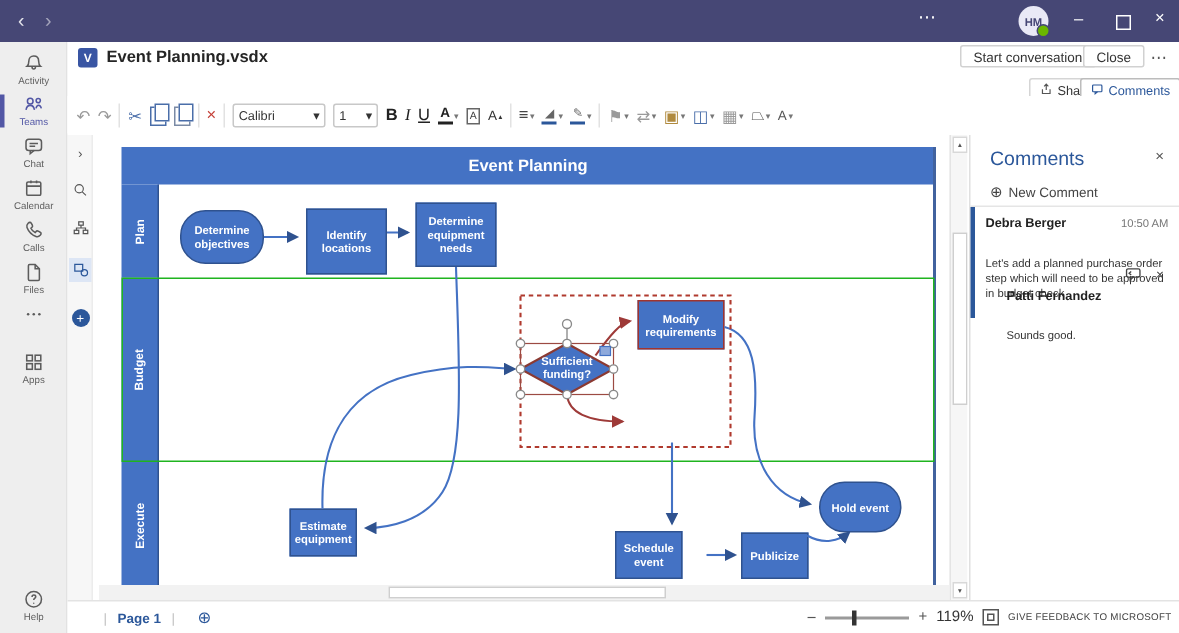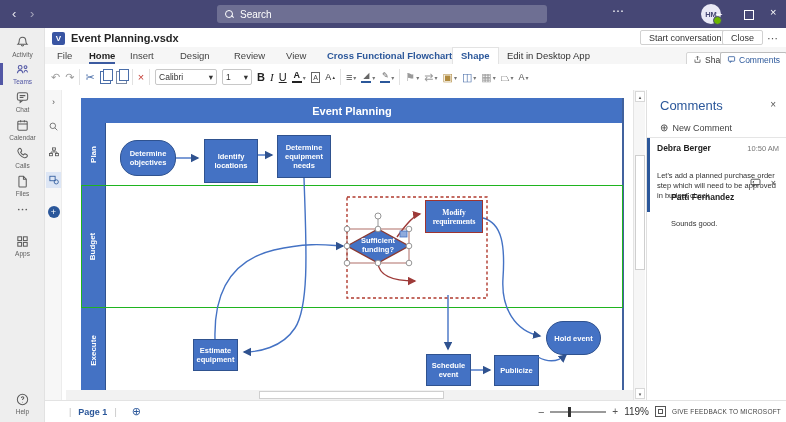--- a/index.html
+++ b/index.html
@@ -8,21 +8,21 @@
   .abs{position:absolute;}
   
   .topbar{left:0;top:0;width:786px;height:28px;background:#464775;color:#fff;}
   .navchev{top:6px;font-size:13px;color:rgba(255,255,255,.85);cursor:default;}
   .searchbox{left:217px;top:5px;width:330px;height:18px;background:rgba(255,255,255,.22);
      border-radius:3px;color:#fff;font-size:10px;display:flex;align-items:center;gap:6px;padding-left:8px;box-sizing:border-box;}
   .mag{position:relative;width:9px;height:9px;}
   .mag::before{content:"";position:absolute;left:0;top:0;width:6px;height:6px;border:1.2px solid #fff;border-radius:50%;}
   .mag::after{content:"";position:absolute;left:6px;top:6px;width:3px;height:1.2px;background:#fff;transform:rotate(45deg);}
   .topdots{top:4px;font-size:12px;color:#fff;letter-spacing:1px;}
-  .avatar{left:701px;top:4px;width:20px;height:20px;border-radius:50%;background:#e9e9f6;color:#464775;
+  .avatar{left:679px;top:4px;width:20px;height:20px;border-radius:50%;background:#e9e9f6;color:#464775;
      font-size:7.5px;font-weight:bold;display:flex;align-items:center;justify-content:center;}
   .presence{position:absolute;right:-1px;bottom:-1px;width:7px;height:7px;border-radius:50%;
      background:#6bb700;border:1.5px solid #464775;}
   .winbtn{top:8px;color:#fff;font-size:11px;line-height:11px;}
   .maxbox{top:10px;width:8px;height:8px;border:1px solid #fff;}
   
   .leftrail{left:0;top:28px;width:45px;height:394px;background:#eeeeee;border-right:1px solid #e2e2e2;box-sizing:border-box;}
   .railitem{position:absolute;left:0;width:45px;height:27px;display:flex;flex-direction:column;align-items:center;
      justify-content:center;color:#5c5c5c;gap:1px;}
   .railitem .lbl{font-size:6.5px;color:#616161;}
@@ -71,21 +71,21 @@
   .titleband{left:19px;top:8px;width:542px;height:25px;background:#4472c4;color:#fff;font-size:11px;font-weight:bold;
      display:flex;align-items:center;justify-content:center;}
   .lanestrip{left:19px;width:25px;background:#4472c4;border-right:1px solid #2f528f;box-sizing:border-box;}
   .lanelabel{position:absolute;left:0;top:0;width:100%;height:100%;display:flex;align-items:center;justify-content:center;}
   .lanelabel span{transform:rotate(-90deg);color:#fff;font-size:8px;font-weight:bold;white-space:nowrap;}
   .frameright{left:560px;top:8px;width:2px;height:294px;background:#41629e;}
   .greenrect{left:19px;top:95px;width:542px;height:123px;border:1.6px solid #1fb41f;box-sizing:border-box;z-index:4;pointer-events:none;}
   .node{position:absolute;background:#4472c4;border:1px solid #2f528f;color:#fff;display:flex;align-items:center;
      justify-content:center;text-align:center;font-size:7.5px;font-weight:600;line-height:1.2;box-sizing:border-box;
      padding:1px;z-index:3;}
-  .node.redborder{border:1.8px solid #a0342f;font-family:Liberation Serif, serif;}
+  .node.redborder{border:1.8px solid #a0342f;}
   .stadium{border-radius:17px;}
   .diamondlabel{position:absolute;left:288px;top:145px;width:56px;height:22px;display:flex;align-items:center;
      justify-content:center;text-align:center;color:#fff;font-size:7.5px;font-weight:600;line-height:1.15;z-index:6;}
   .fcsvg{position:absolute;left:0;top:0;z-index:5;pointer-events:none;}
   
   .vscroll{left:571px;top:0;width:12px;height:310px;background:#f6f6f6;border-left:1px solid #e4e4e4;box-sizing:border-box;}
   .sbbtn{position:absolute;left:1px;width:10px;height:11px;background:#fff;border:1px solid #d8d8d8;box-sizing:border-box;
      font-size:5px;color:#555;display:flex;align-items:center;justify-content:center;}
   .vthumb{position:absolute;left:1px;top:65px;width:10px;height:115px;background:#fff;border:1px solid #cfcfcf;box-sizing:border-box;}
   .hscroll{left:4px;top:300px;width:567px;height:10px;background:#f2f2f2;}
@@ -114,24 +114,20 @@
   .feedback{font-size:6.5px;color:#444;letter-spacing:.2px;}
 </style>
 </head>
 <body>
 
 <div id="app">
 
   <div class="abs topbar">
     <span class="abs navchev" style="left:12px">‹</span>
     <span class="abs navchev" style="left:30px;color:rgba(255,255,255,.5)">›</span>
-    <div class="abs searchbox">
-      <span class="mag"></span>
-      <span>Search</span>
-    </div>
     <span class="abs topdots" style="left:612px">⋯</span>
     <div class="abs avatar">
       <span>HM</span>
       <span class="presence"></span>
     </div>
     <span class="abs winbtn" style="left:716px">–</span>
     <span class="abs maxbox" style="left:744px"></span>
     <span class="abs winbtn" style="left:770px;top:7px">×</span>
   </div>
 
@@ -211,31 +207,20 @@
     </div>
     <span class="abs fname">Event Planning.vsdx</span>
     <div class="abs hdrbtn" style="left:595px;top:2px">
       <span>Start conversation</span>
     </div>
     <div class="abs hdrbtn" style="left:677px;top:2px">
       <span>Close</span>
     </div>
     <span class="abs hdrdots" style="left:722px">⋯</span>
 
-    <div class="abs menurow">
-      <span class="mtab" style="left:12px">File</span>
-      <span class="mtab active" style="left:44px">Home</span>
-      <span class="mtab" style="left:85px">Insert</span>
-      <span class="mtab" style="left:135px">Design</span>
-      <span class="mtab" style="left:189px">Review</span>
-      <span class="mtab" style="left:241px">View</span>
-      <span class="mtab ctx" style="left:282px">Cross Functional Flowchart</span>
-      <span class="mtab ctx shapetab" style="left:407px">Shape</span>
-      <span class="mtab" style="left:462px;color:#333">Edit in Desktop App</span>
-    </div>
 
     <div class="smallbtn" style="left:641px;top:24px">
       <svg width="9" height="9" viewBox="0 0 16 16" style="stroke:#555;fill:none;stroke-width:1.4">
           <path d="M8 9V2.5M5.5 4.5L8 2l2.5 2.5M3.5 8v5h9V8"></path>
         </svg>
       <span>Share</span>
     </div>
     <div class="smallbtn" style="left:675px;top:24px;color:#2b579a;border-color:#bcbcbc">
       <svg width="9" height="9" viewBox="0 0 16 16" style="stroke:#2b579a;fill:none;stroke-width:1.4">
           <rect x="2.5" y="3" width="11" height="8" rx="1"></rect>
@@ -371,21 +356,21 @@
       </div>
     <div class="node" style="left:215px;top:45px;width:54px;height:43px">
       <span>Determine equipment needs</span>
       </div>
     <div class="node redborder" style="left:363px;top:110px;width:58px;height:33px">
       <span>Modify requirements</span>
       </div>
     <div class="node" style="left:131px;top:249px;width:45px;height:32px">
       <span>Estimate equipment</span>
       </div>
-    <div class="node" style="left:364px;top:264px;width:45px;height:32px">
+    <div class="node" style="left:348px;top:264px;width:45px;height:32px">
       <span>Schedule event</span>
       </div>
     <div class="node" style="left:432px;top:265px;width:45px;height:31px">
       <span>Publicize</span>
       </div>
     <div class="node stadium" style="left:484px;top:231px;width:55px;height:34px">
       <span>Hold event</span>
       </div>
 
     <svg class="fcsvg" width="583" height="310" viewBox="0 0 583 310">

